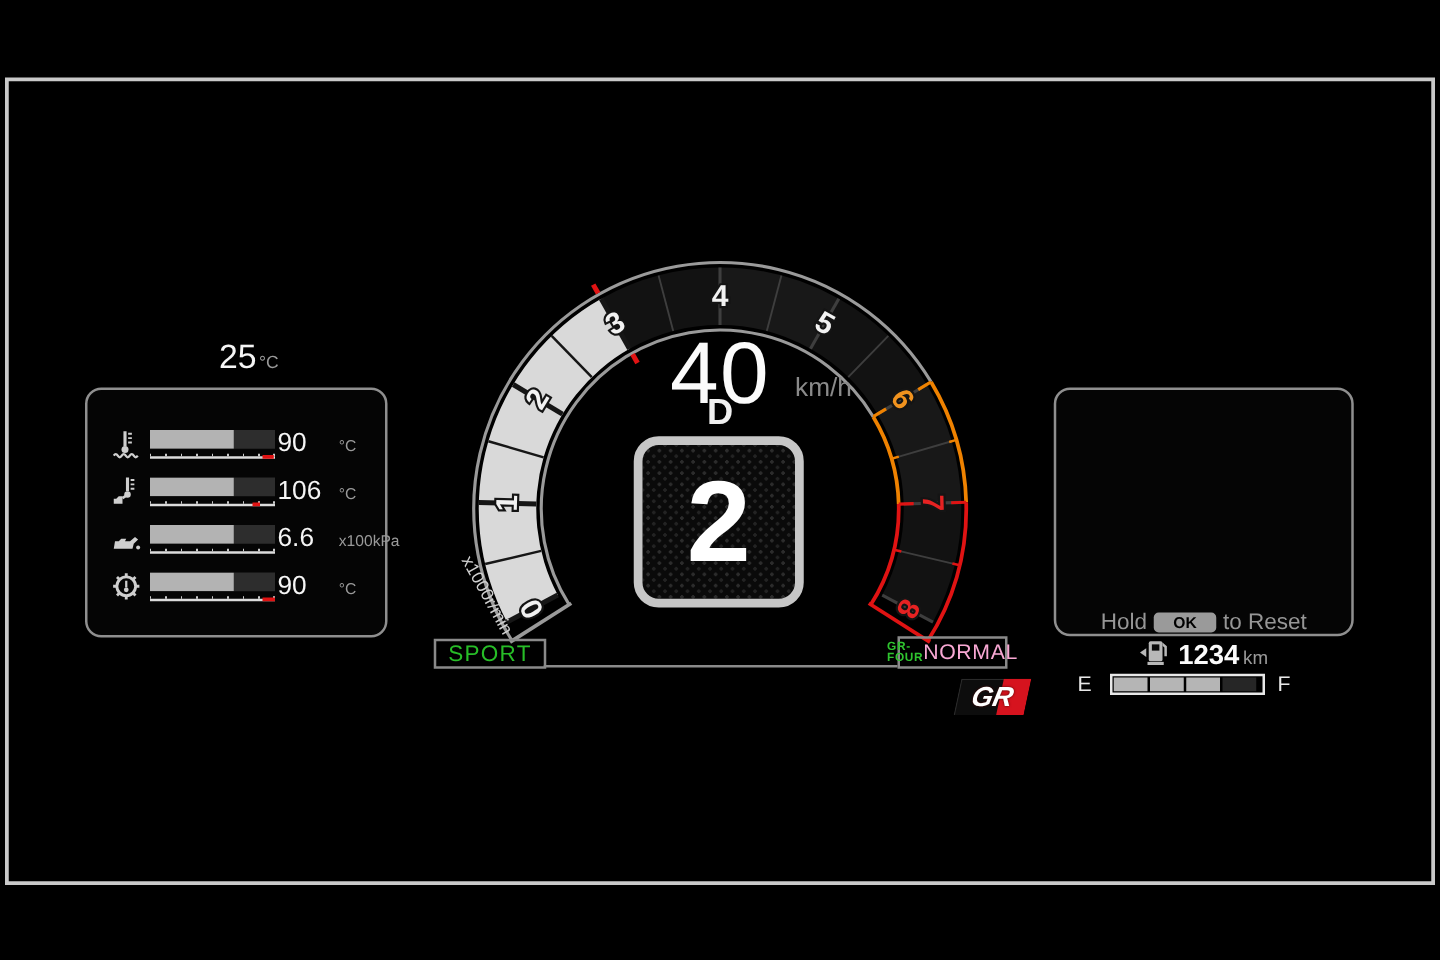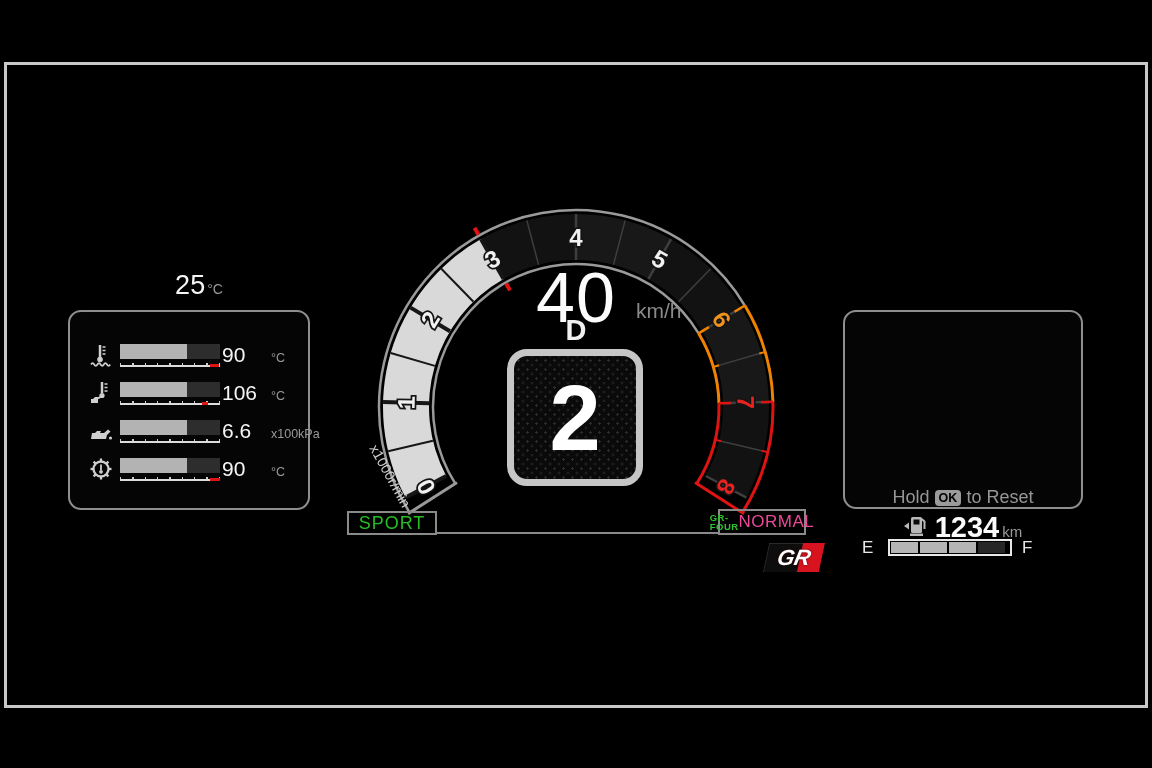--- a/index.html
+++ b/index.html
@@ -40,35 +40,35 @@
     background-image:radial-gradient(#2c2c2c 1.2px,transparent 1.4px),radial-gradient(#232323 1.2px,transparent 1.4px);
     background-size:9px 9px;background-position:0 0,4.5px 4.5px;}
   #gear-num{font-size:92px;font-weight:bold;color:#fff;line-height:1;}
   #sport-box{left:347px;top:511px;width:86px;height:20px;border:2px solid #8a8a8a;z-index:2;
     display:flex;align-items:center;justify-content:center;}
   #sport-label{color:#27bd27;font-size:18px;letter-spacing:1px;}
   #badge-line{left:435px;top:532px;width:283px;height:2px;background:#8a8a8a;z-index:2;}
   #grfour-box{left:718px;top:509px;width:84px;height:22px;border:2px solid #8a8a8a;z-index:2;
     display:flex;flex-direction:row;align-items:center;justify-content:center;}
   #grfour-title{color:#2fc42f;font-size:9.5px;font-weight:bold;line-height:9px;letter-spacing:0.5px;}
-  #grfour-mode{color:#ec4899;font-size:17px;line-height:14px;letter-spacing:0.5px;}
+  #grfour-mode{color:#f9a8d4;font-size:17px;line-height:14px;letter-spacing:0.5px;}
   #gr-logo{left:766px;top:543px;width:56px;height:29px;z-index:2;transform:skewX(-12deg);overflow:hidden;}
   #gr-logo .black-part{position:absolute;left:0;top:0;width:34px;height:29px;background:#0d0d0d;border:1px solid #2a2a2a;}
   #gr-logo .red-part{position:absolute;left:34px;top:0;width:22px;height:29px;background:#d6131e;}
   #gr-logo-text{position:absolute;left:0;top:0;width:56px;height:29px;display:flex;align-items:center;
     justify-content:center;font-style:italic;font-weight:bold;font-size:22px;color:#fff;
     text-shadow:0 0 2px #400;}
   
   #clock{left:843px;top:270px;width:240px;text-align:center;z-index:2;}
   #gpanel{left:843px;top:310px;width:240px;height:199px;box-sizing:border-box;}
   #hint{left:843px;top:487px;width:240px;text-align:center;font-size:18px;color:#969696;z-index:3;}
   #ok-badge{display:inline-block;background:#9a9a9a;color:#000;font-size:12.5px;font-weight:bold;
-    border-radius:4px;padding:1px 4px;vertical-align:1px;}
+    border-radius:4px;padding:1px 16px;vertical-align:1px;}
   #fuel-row{left:843px;top:511px;width:240px;display:flex;align-items:baseline;justify-content:center;z-index:2;}
-  #fuel-range{font-size:29px;font-weight:bold;color:#fbfbfb;margin-left:6px;}
+  #fuel-range{font-size:22px;font-weight:bold;color:#fbfbfb;margin-left:6px;}
   #fuel-range-unit{font-size:15px;color:#9a9a9a;margin-left:3px;}
   #fuel-e{left:862px;top:538px;font-size:17px;color:#e8e8e8;z-index:2;}
   #fuel-f{left:1022px;top:538px;font-size:17px;color:#e8e8e8;z-index:2;}
   #fuel-bar{left:888px;top:539px;width:124px;height:17px;border:2px solid #e8e8e8;box-sizing:border-box;
     display:flex;align-items:stretch;gap:2px;padding:1px;z-index:2;}
   .fseg{width:27px;background:#262626;}
   .fseg.on{background:#b5b5b5;}
   svg text{font-family:"Liberation Sans",sans-serif;}
 </style>
 </head>

